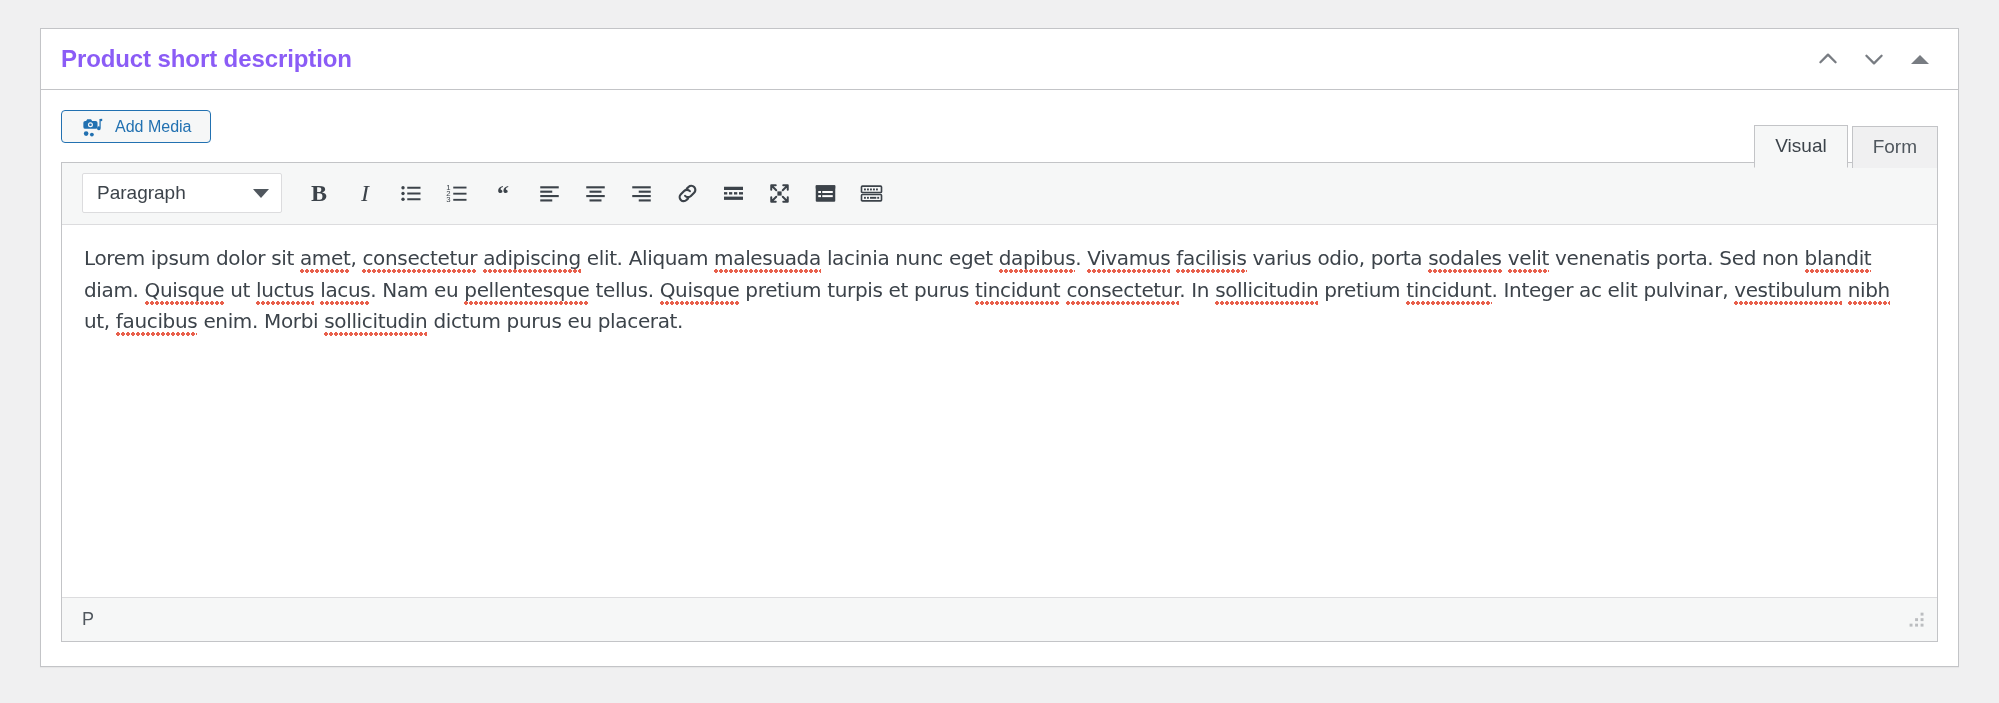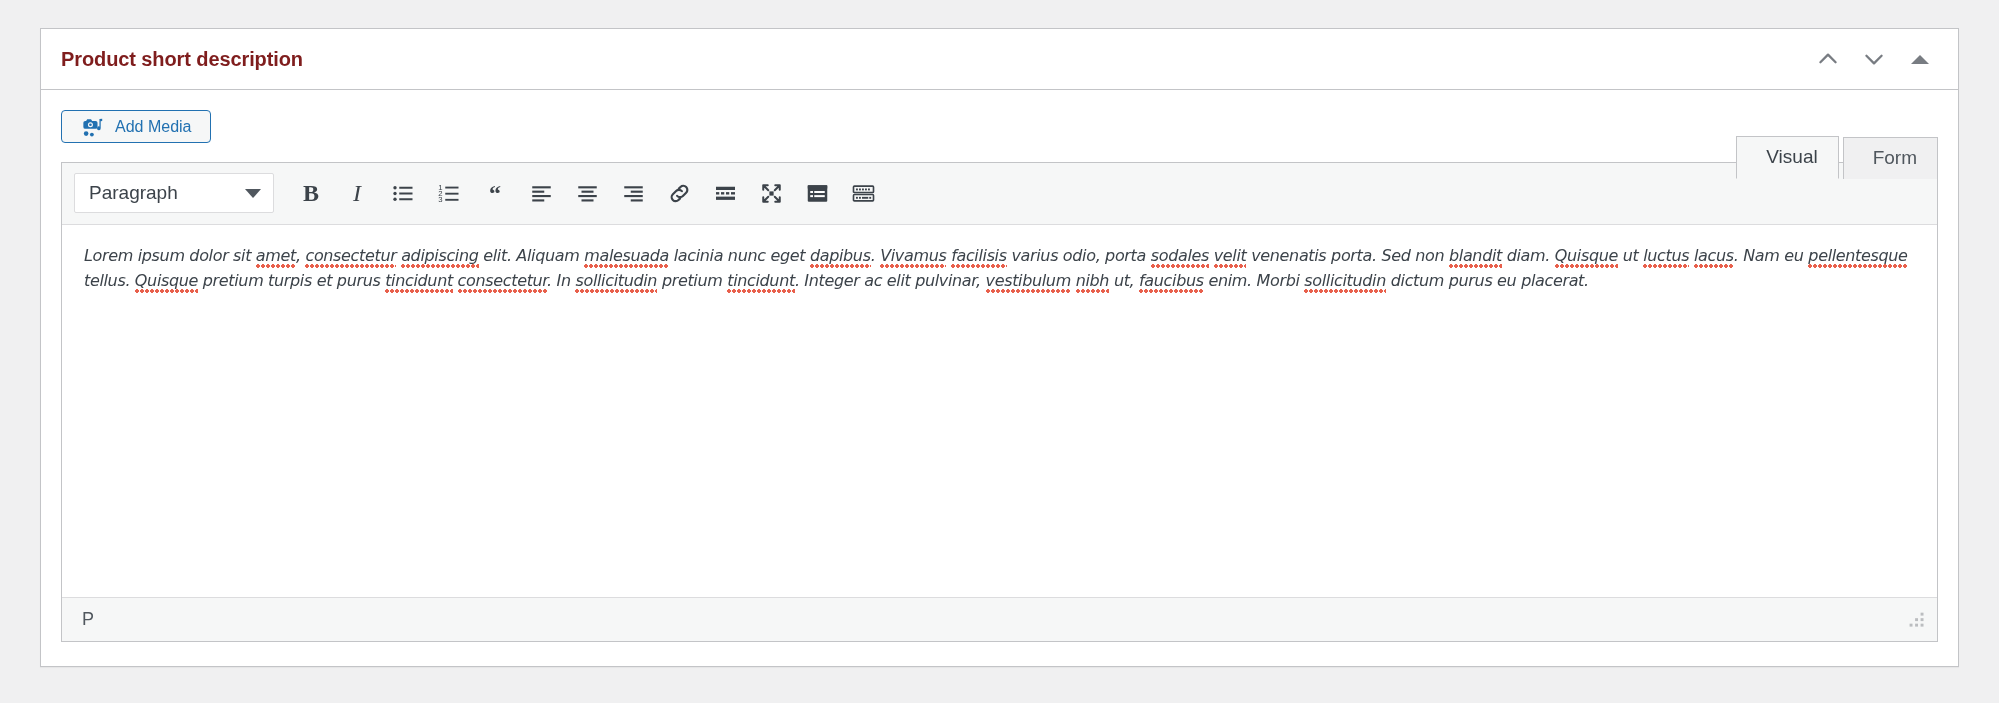--- a/index.html
+++ b/index.html
@@ -28,23 +28,23 @@
 
   .metabox-header {
     display: flex;
     align-items: center;
     justify-content: space-between;
     border-bottom: 1px solid #c3c4c7;
     height: 61px;
     padding: 0 16px 0 20px;
   }
   .metabox-title {
-    font-size: 20px;
+    font-size: 24px;
     font-weight: bold;
-    color: #7f1d1d;
+    color: #8b5cf6;
     letter-spacing: -0.1px;
   }
   .header-actions {
     display: flex;
     align-items: center;
     gap: 2px;
   }
   .hdr-btn {
     width: 44px; height: 44px;
     display: flex; align-items: center; justify-content: center;
@@ -91,28 +91,28 @@
 
   
   .editor-tabs {
     display: flex;
     align-items: flex-end;
     gap: 4px;
     margin-top: 9px;
   }
   .editor-tab {
     font-size: 19px;
-    padding: 9px 20px 10px 29px;
+    padding: 9px 20px 10px 20px;
     border: 1px solid #c3c4c7;
     border-bottom: none;
     background: #f0f0f1;
     color: #50575e;
     cursor: pointer;
     position: relative;
-    top: 17px;
+    top: 6px;
   }
   .editor-tab.active {
     background: #f6f7f7;
     color: #3c434a;
     border-bottom: 1px solid #f6f7f7;
     z-index: 2;
   }
 
   
   .mce-container {
@@ -130,21 +130,21 @@
     flex-wrap: nowrap;
   }
   .mce-select {
     display: inline-flex;
     align-items: center;
     justify-content: space-between;
     width: 200px;
     height: 40px;
     padding: 0 12px 0 14px;
     margin-right: 14px;
-    margin-left: 4px;
+    margin-left: 12px;
     background: #fff;
     border: 1px solid #dcdcde;
     border-radius: 2px;
     color: #3c434a;
     font-size: 19px;
     cursor: pointer;
   }
   .caret-down {
     width: 0; height: 0;
     border-left: 8px solid transparent;
@@ -172,25 +172,24 @@
 
   
   .mce-content {
     background: #ffffff;
     padding: 18px 22px 10px 22px;
     min-height: 372px;
   }
   .mce-content p {
     margin: 0;
     font-family: "DejaVu Sans", sans-serif;
-    font-size: 16px;
+    font-size: 20px;
     line-height: 1.58;
     color: #3c434a;
     letter-spacing: -0.35px;
-    font-style: italic;
   }
   .sp {
     background-image: radial-gradient(circle at 2px 2px, #e8604c 1.6px, transparent 1.8px);
     background-size: 5px 5px;
     background-repeat: repeat-x;
     background-position: 0 100%;
     padding-bottom: 4px;
   }
 
   .mce-statusbar {

